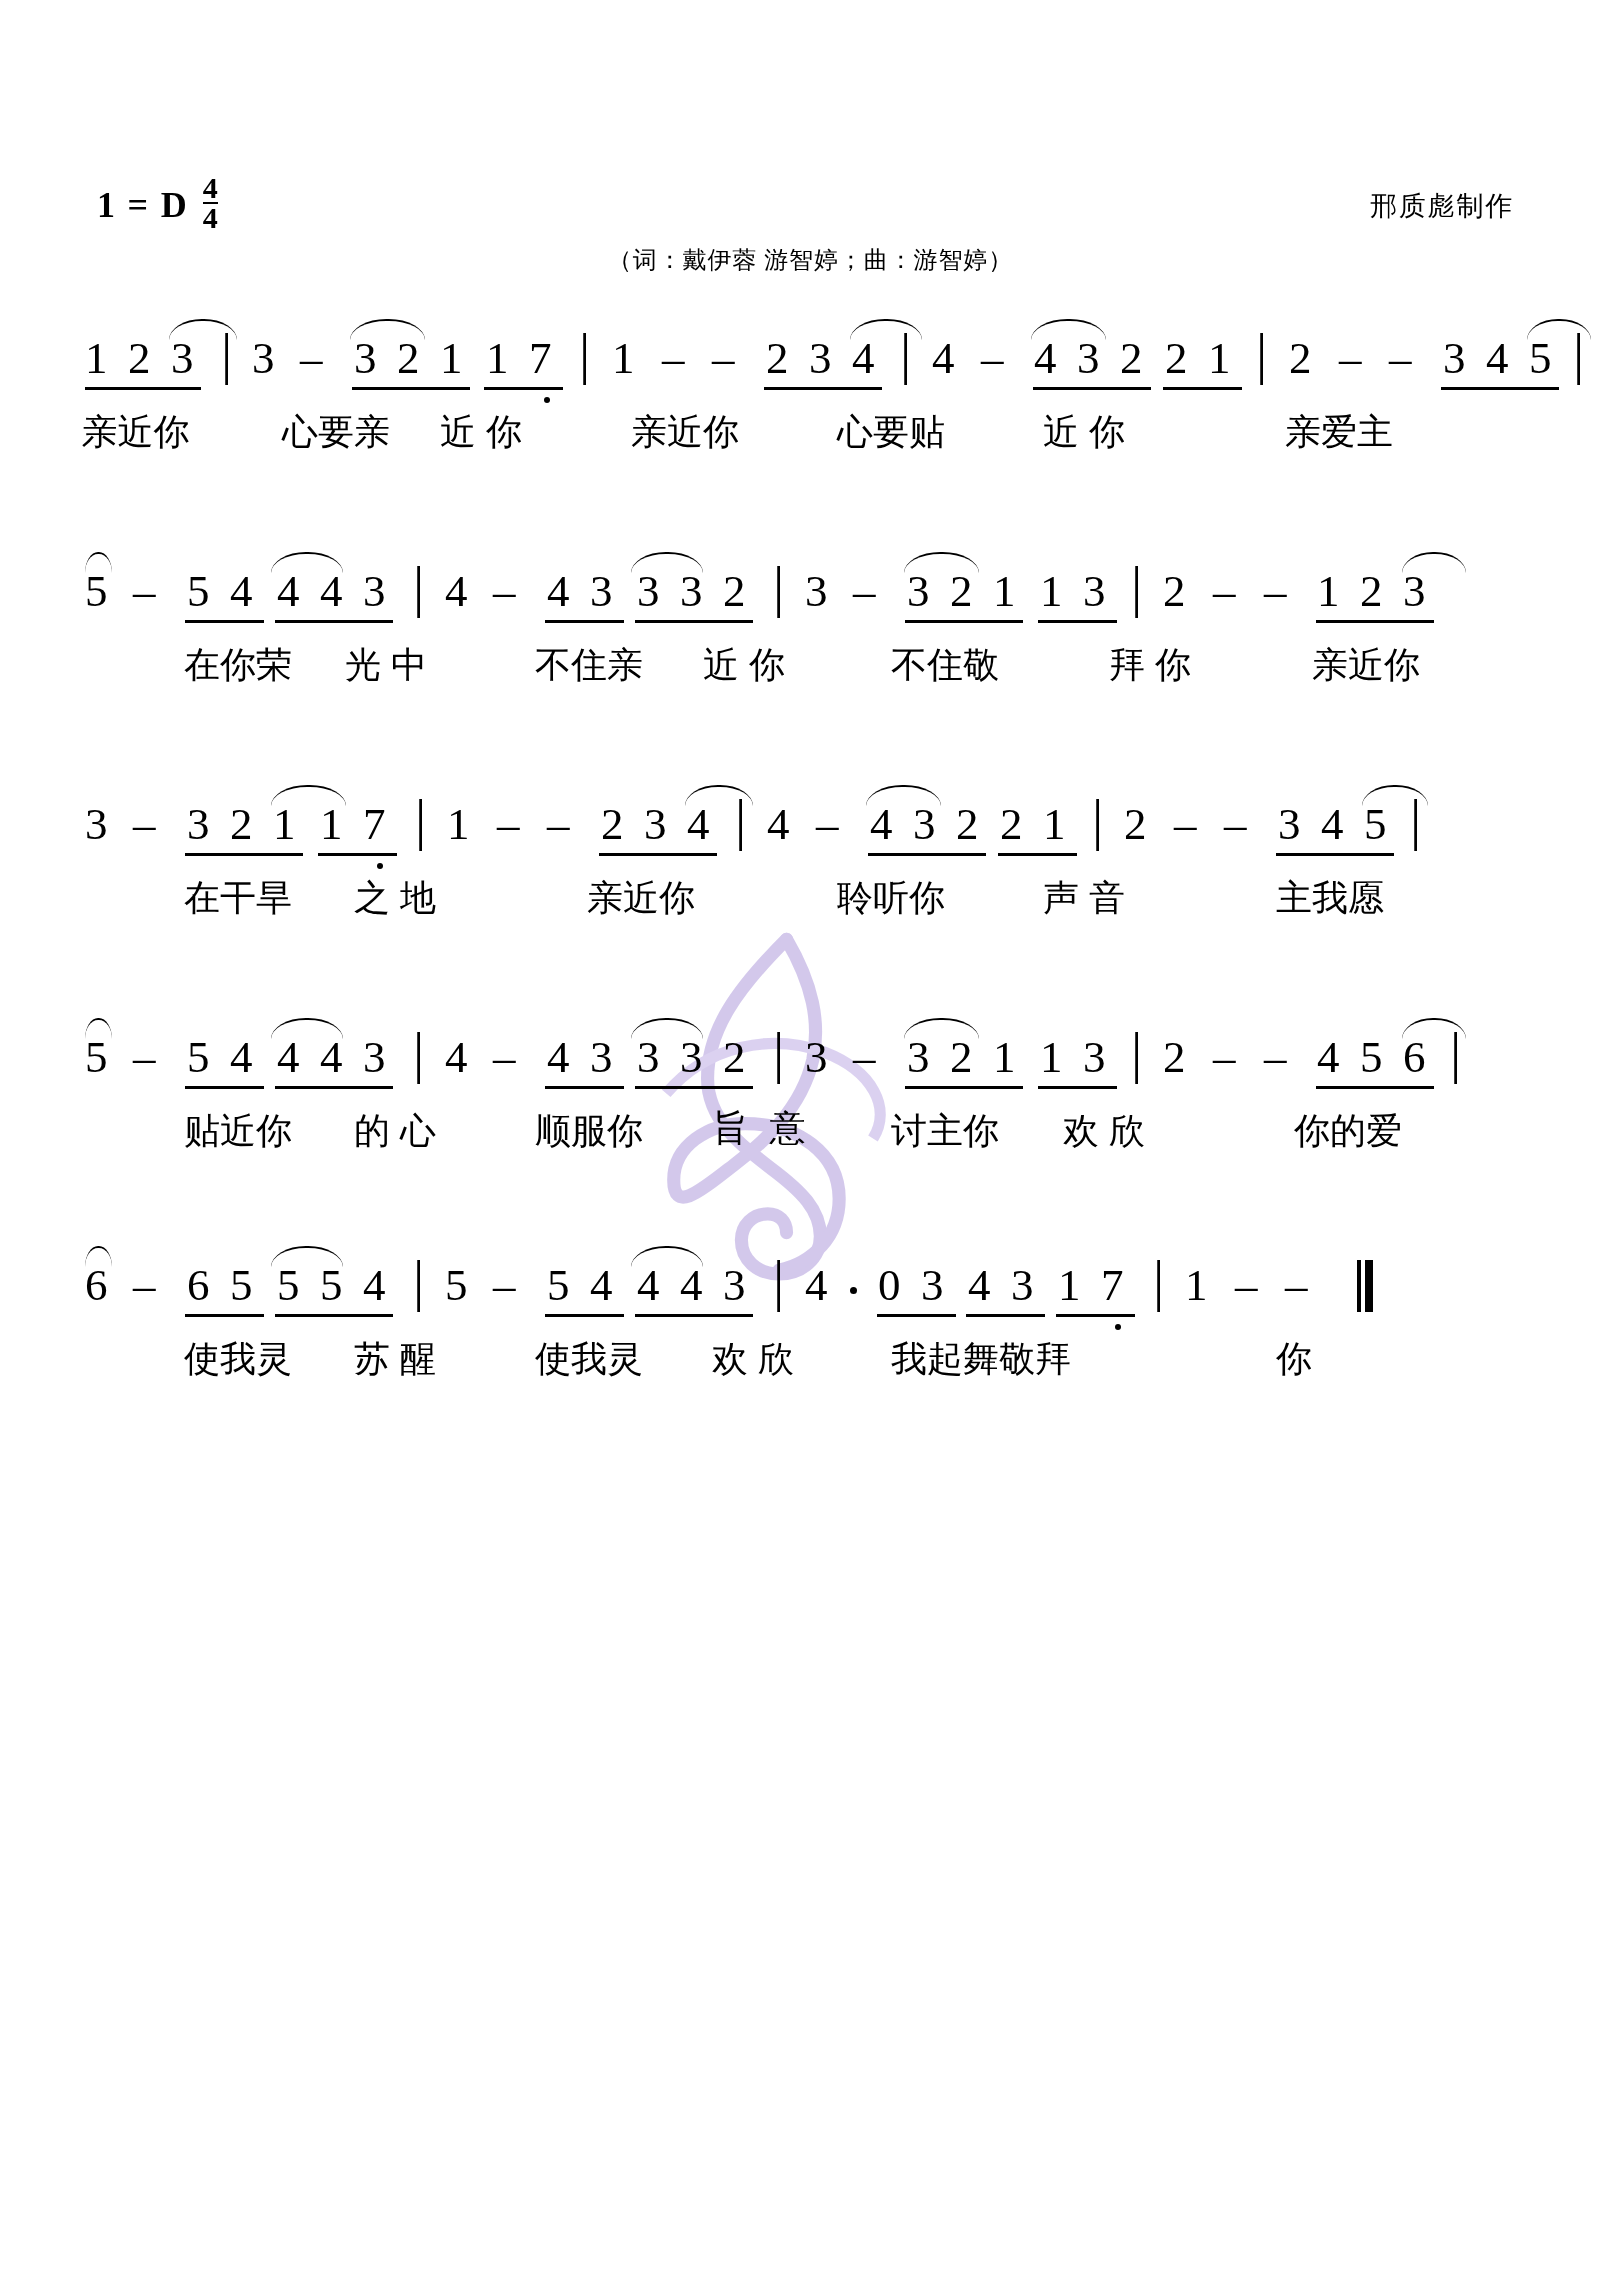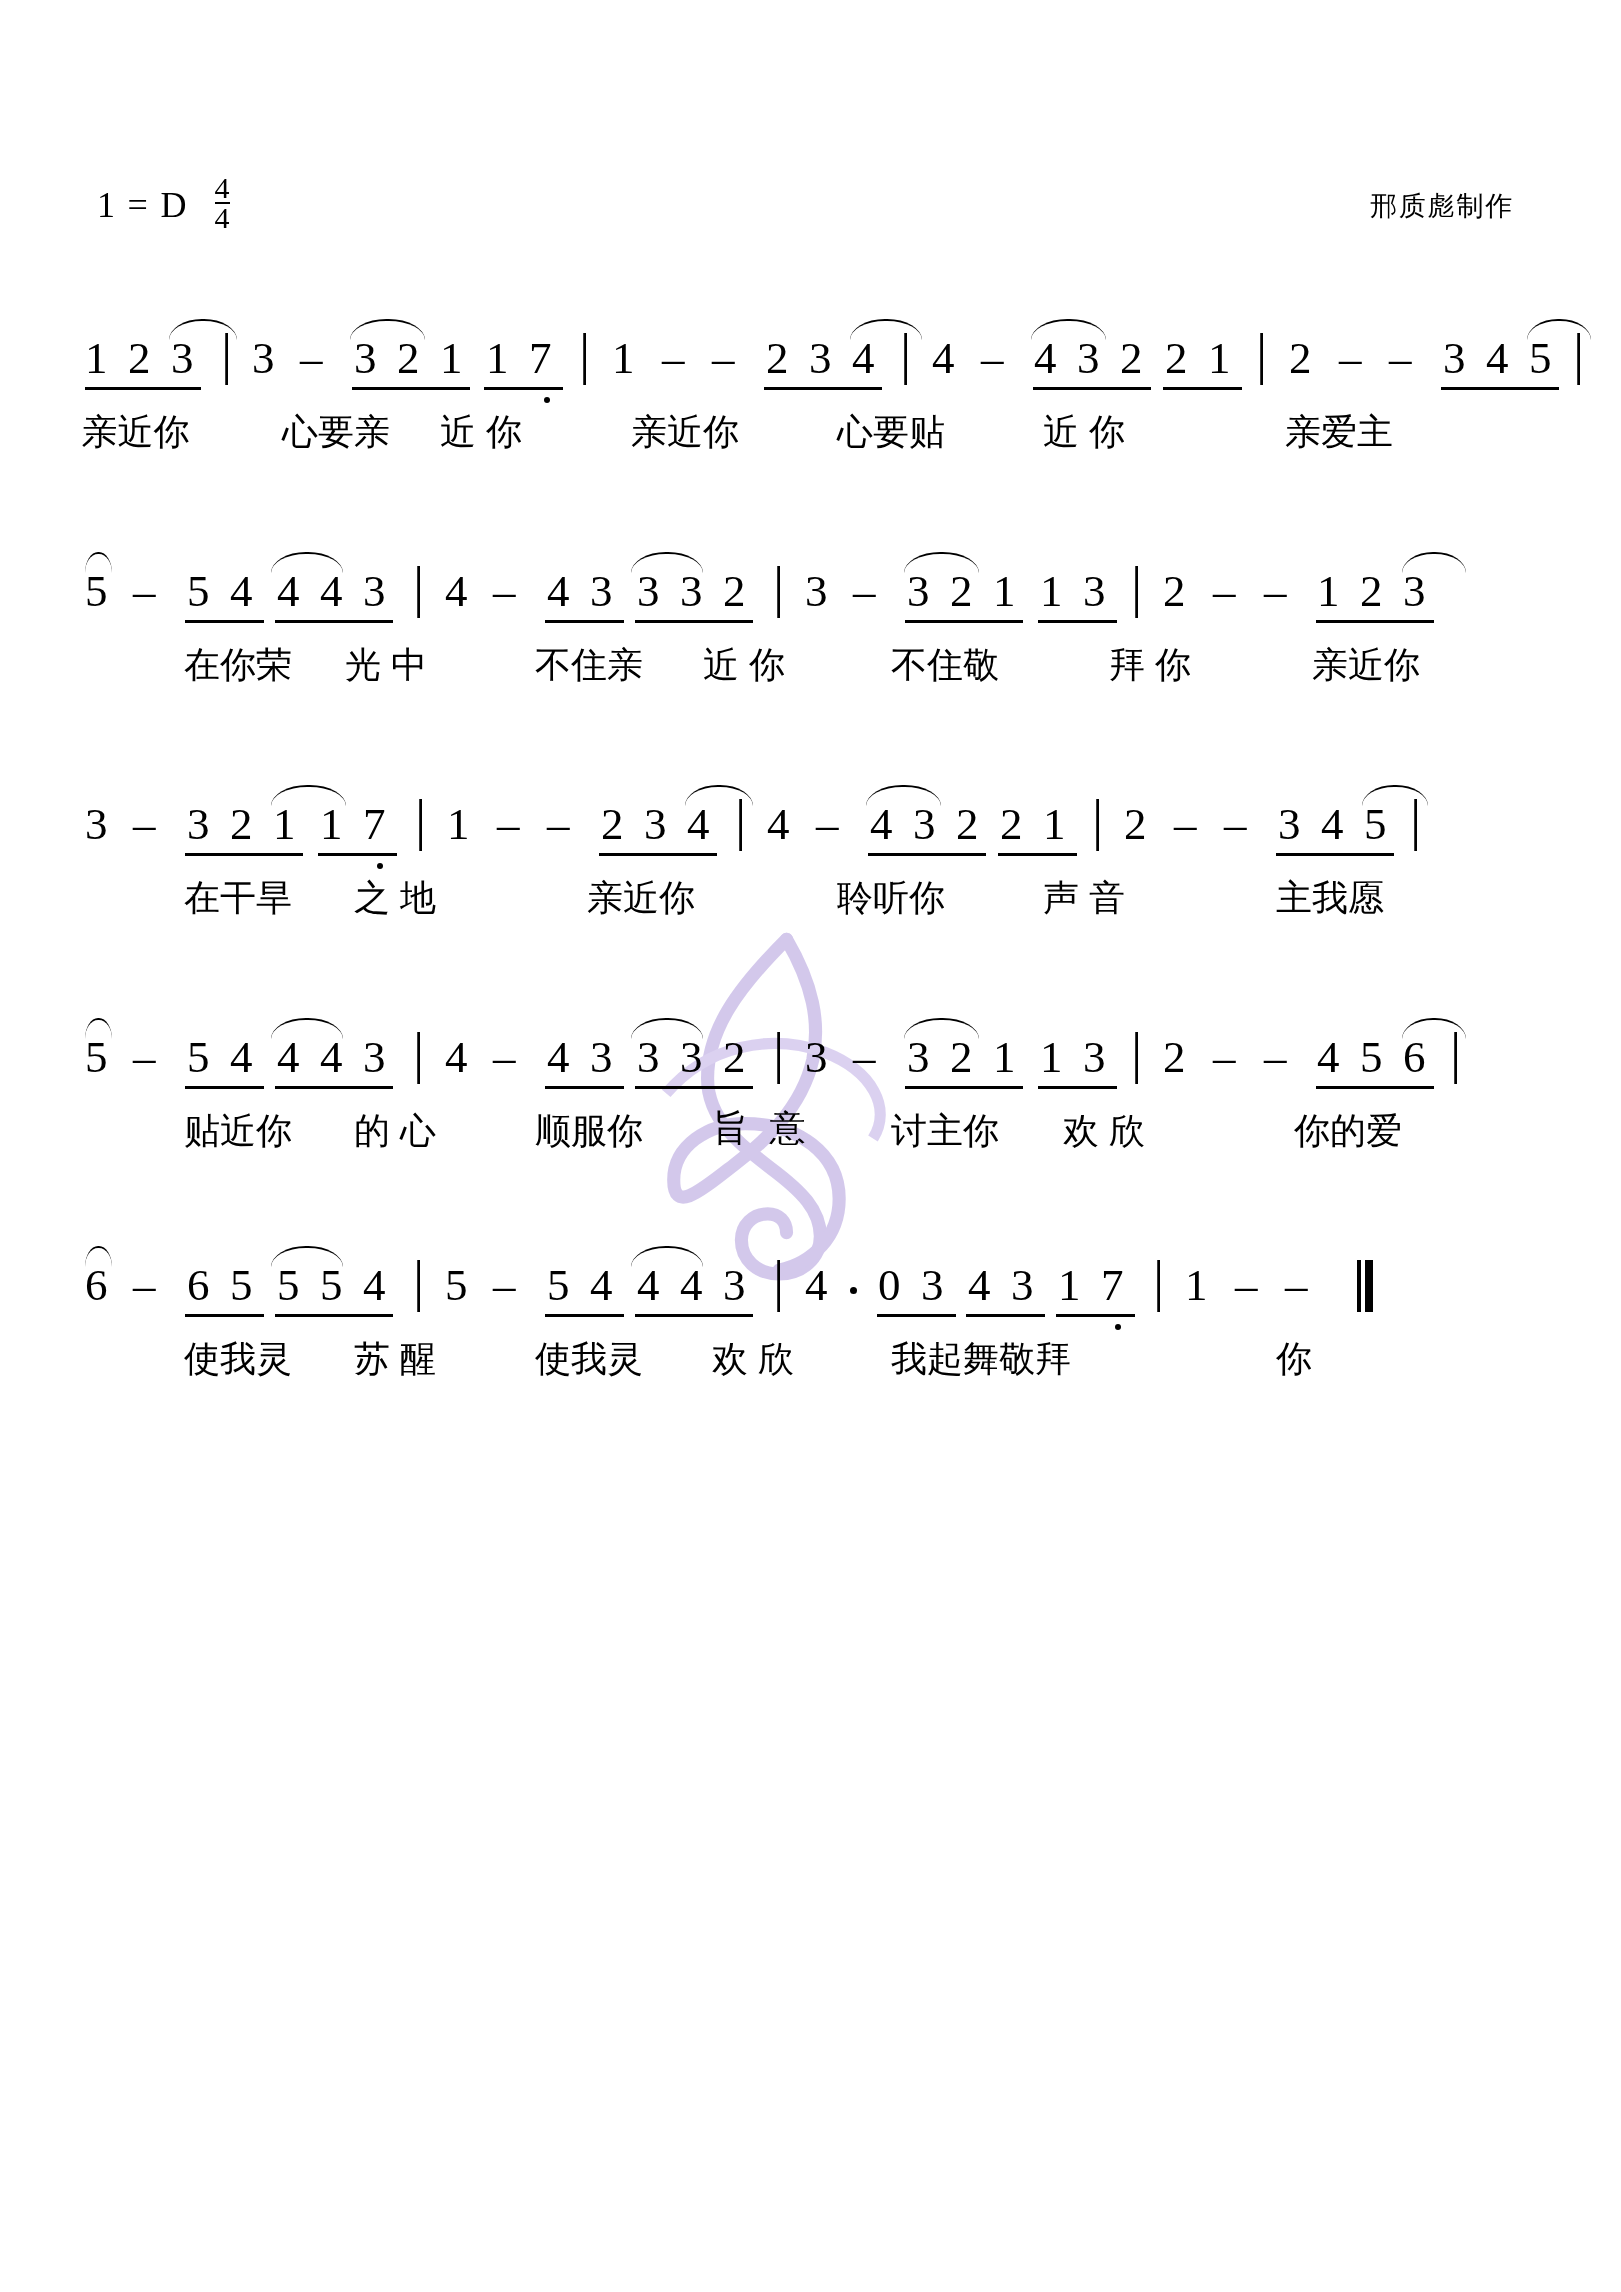--- a/index.html
+++ b/index.html
@@ -32,25 +32,24 @@
     font-size: 82px;
     font-weight: bold;
     letter-spacing: 23px;
     font-family: "Liberation Sans", sans-serif;
   }
   .key-block {
     position: absolute;
     left: 97px;
     top: 176px;
     font-size: 36px;
-    font-weight: normal;
+    font-weight: bold;
     font-family: "Liberation Serif", serif;
     display: flex;
     align-items: center;
-    gap: 12px;
   }
   .key-block .eq {
     letter-spacing: 1.8px;
   }
   .meter {
     display: inline-block;
     margin-left: 14.3px;
     text-align: center;
     line-height: 0.92;
     font-size: 30px;
@@ -176,20 +175,21 @@
 
   <div class="key-block">
     <span class="eq">1 = D</span>
     <span class="meter">
       <span class="num">4</span>
       <span class="den">4</span>
     </span>
   </div>
 
   <div class="credit-right">邢质彪制作</div>
+  <div class="credit-center">（词：戴伊蓉 游智婷；曲：游智婷）</div>
 
   <div class="watermark">
     <svg viewBox="0 0 200 200" width="376" height="376" xmlns="http://www.w3.org/2000/svg">
       <g fill="none" stroke="#b9a8e0" stroke-width="7" stroke-linecap="round">
         <path d="M104 14 C78 40 62 62 62 88 C62 110 80 124 96 136 C112 148 122 158 122 172 C122 184 112 192 100 192 C88 192 80 184 80 174 C80 166 86 160 94 160 C100 160 104 164 104 170"></path>
         <path d="M104 14 C118 38 122 58 118 78 C112 104 92 122 76 134 C58 148 44 160 44 142 C44 124 62 112 82 112 C110 112 132 128 132 152 C132 172 118 186 100 190"></path>
       </g>
       <path d="M40 96 C62 70 96 64 124 74 C150 84 160 104 150 120" fill="none" stroke="#c6b6e8" stroke-width="6"></path>
     </svg>
   </div>

